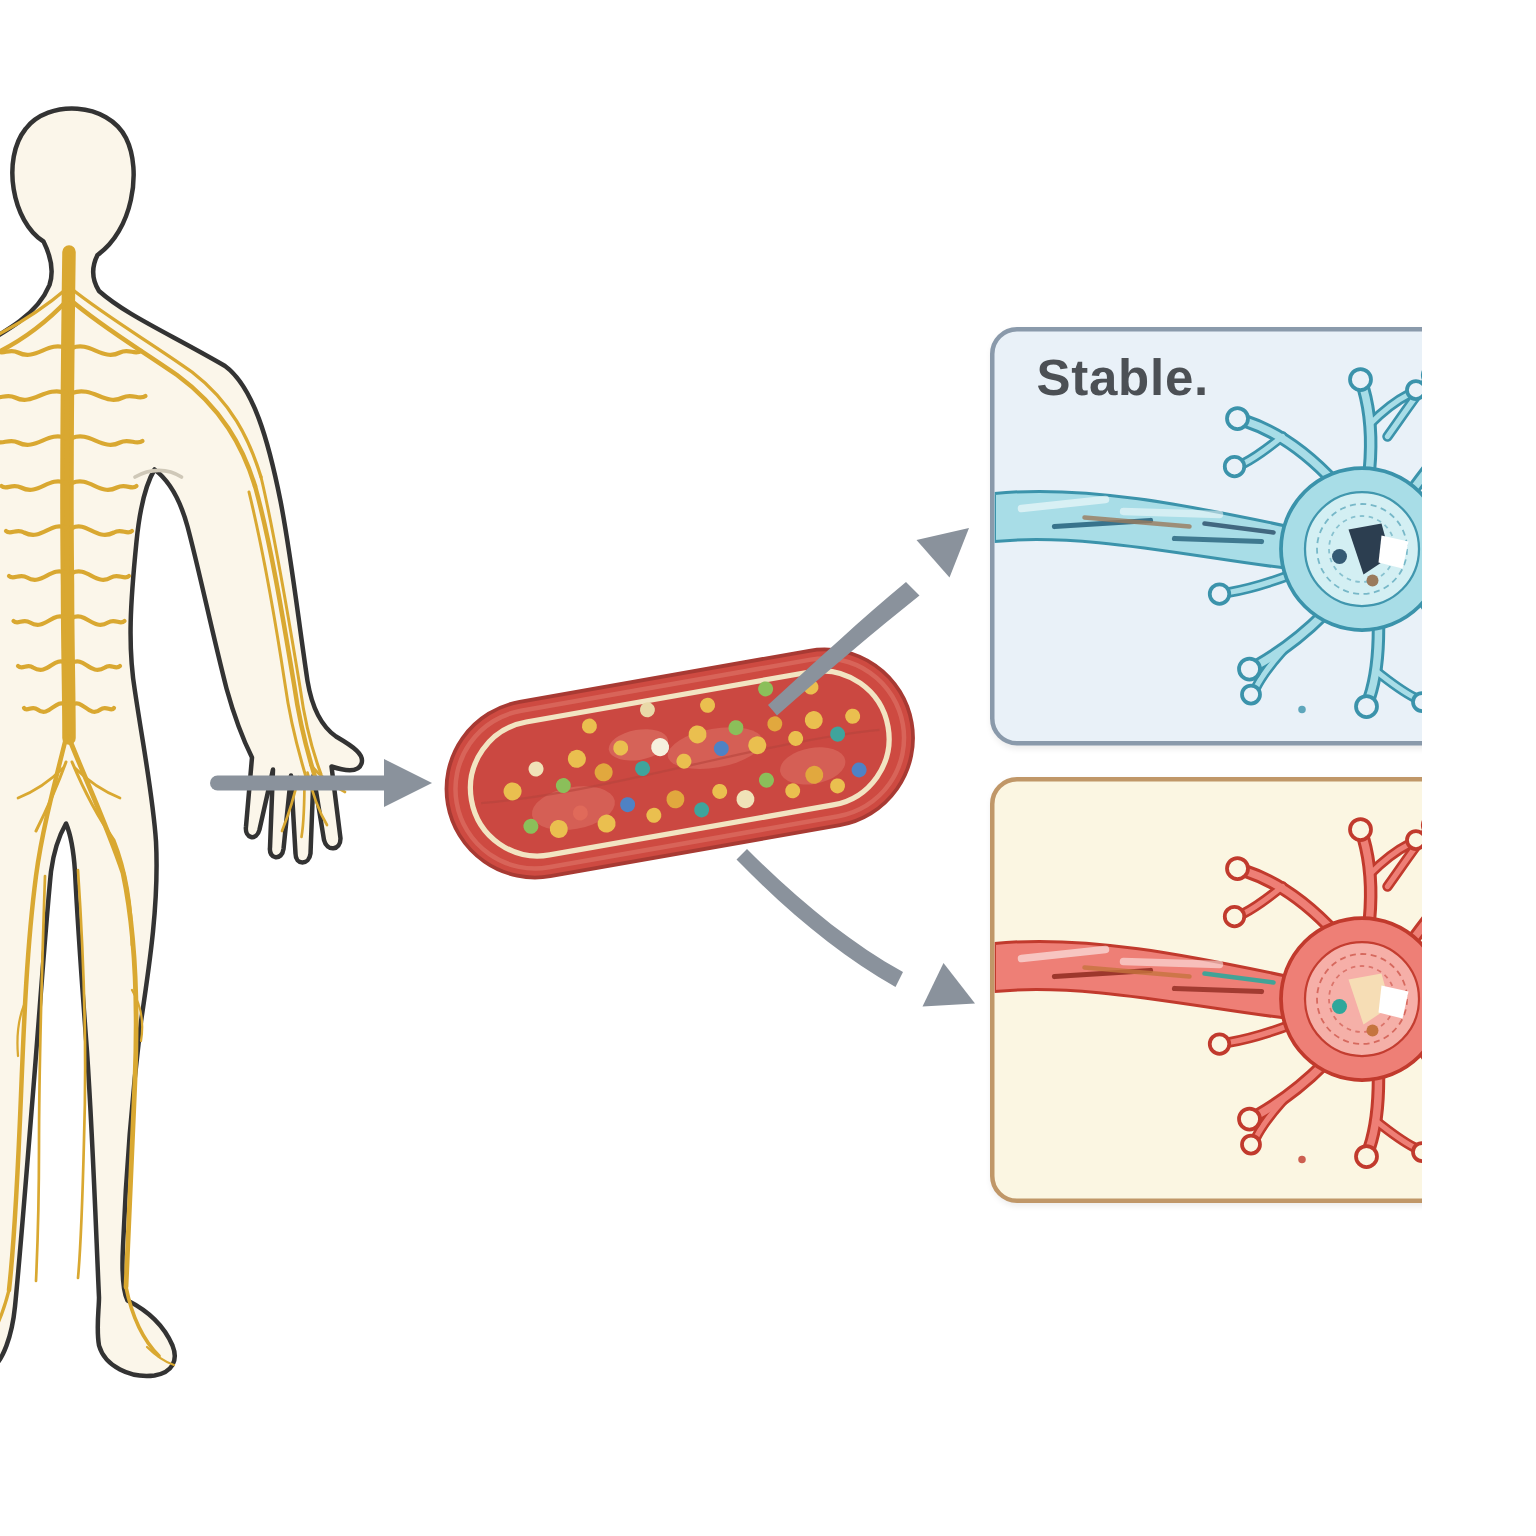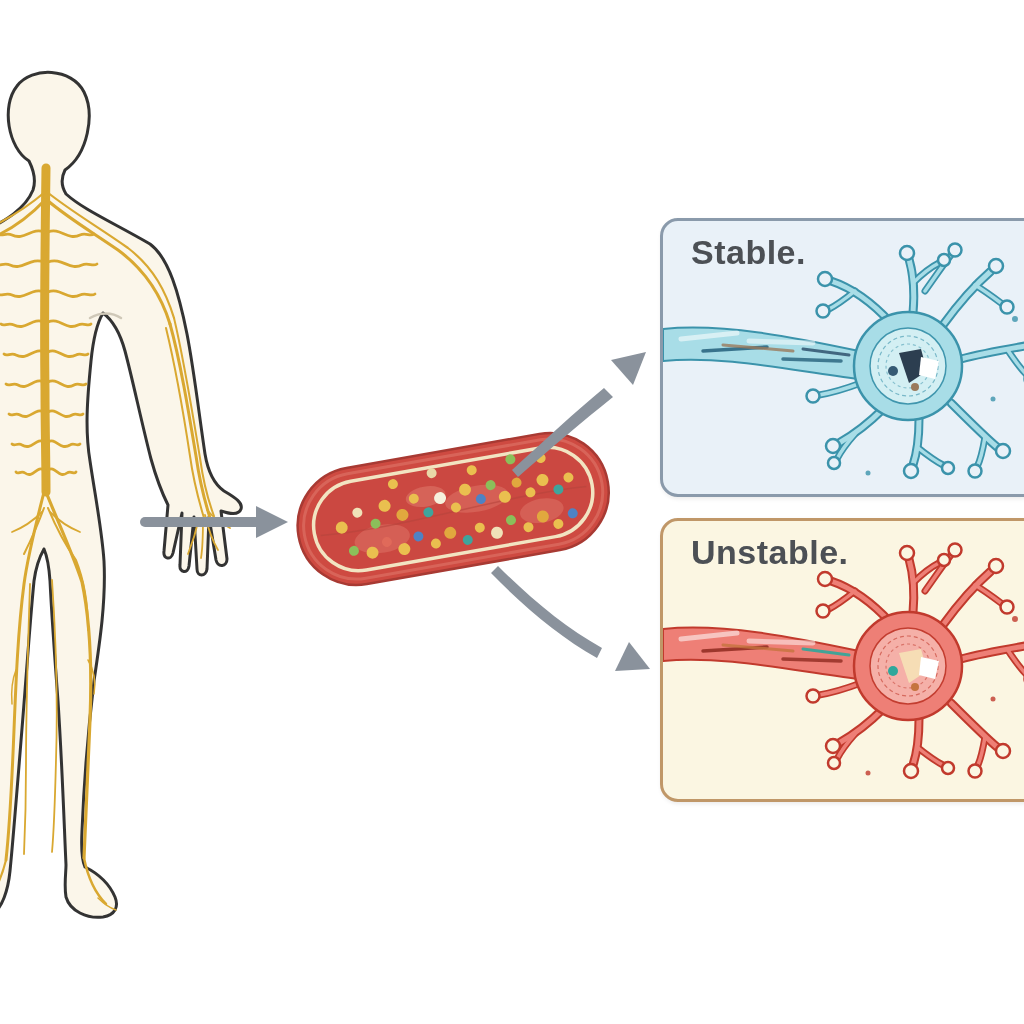--- a/index.html
+++ b/index.html
@@ -1,17 +1,17 @@
 <!DOCTYPE html>
 <html style="--canvas-bg: #ffffff; --stable-bg: #e9f1f8; --stable-border: #8a9aab; --stable-neuron: #a8dde7; --stable-neuron-stroke: #3b93ab; --unstable-bg: #fbf6e2; --unstable-border: #c09768; --unstable-neuron: #ee7f76; --unstable-neuron-stroke: #c13a2d; --nerve-gold: #d9a831; --body-fill: #fbf6ea; --body-outline: #333333; --vessel-red: #ce4a41; --vessel-red-dark: #a83a33; --vessel-ring: #f2e4c2; --arrow-gray: #8a929c; --label-text: #4c5055;"><head>
 <meta charset="utf-8">
 <style>
   html,body{margin:0;padding:0;background:#ffffff;}
   #canvas{
-    position:relative;width:1024px;height:1024px;overflow:hidden;
+    position:relative;width:948px;height:1024px;overflow:hidden;
     background:var(--canvas-bg,#ffffff);
     font-family:"Liberation Sans",sans-serif;
   }
   #canvas svg{position:absolute;display:block;}
   .panel{
     position:absolute;left:660px;width:380px;
     border:3px solid;border-radius:18px;box-sizing:border-box;
     overflow:hidden;box-shadow:1px 2px 4px rgba(0,0,0,0.08);
   }
   .panel.stable{top:218px;height:279px;background:var(--stable-bg,#e9f1f8);border-color:var(--stable-border,#8a9aab);}
@@ -278,19 +278,18 @@
   </svg>
 
   <div class="panel stable">
     <div class="panel-title">Stable.</div>
     <svg class="neuron stable-n" width="380" height="280" viewBox="0 0 380 280">
       <use href="#neuron-shape"></use>
     </svg>
   </div>
 
   <div class="panel unstable">
-    <div class="panel-title">Unstable.</div>
     <svg class="neuron unstable-n" width="380" height="280" viewBox="0 0 380 280">
       <use href="#neuron-shape"></use>
     </svg>
   </div>
 
 </div>
 
 </body></html>

